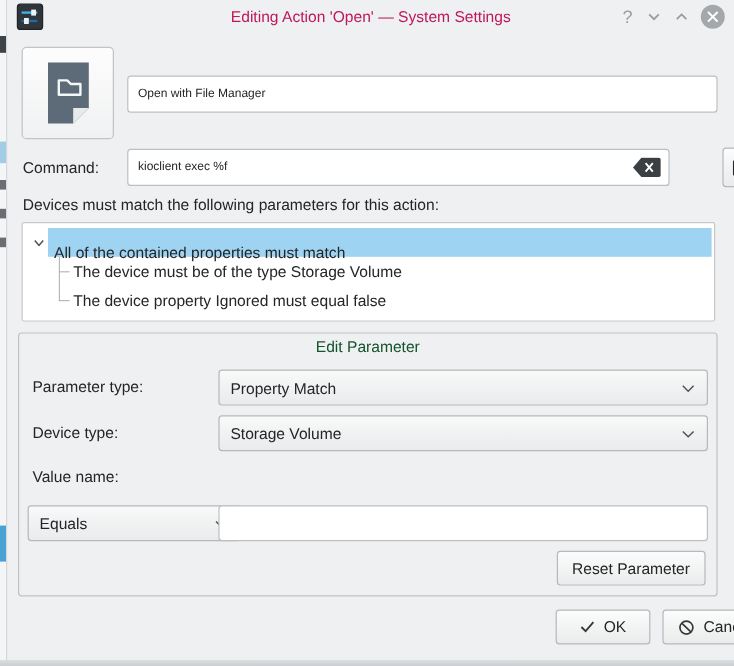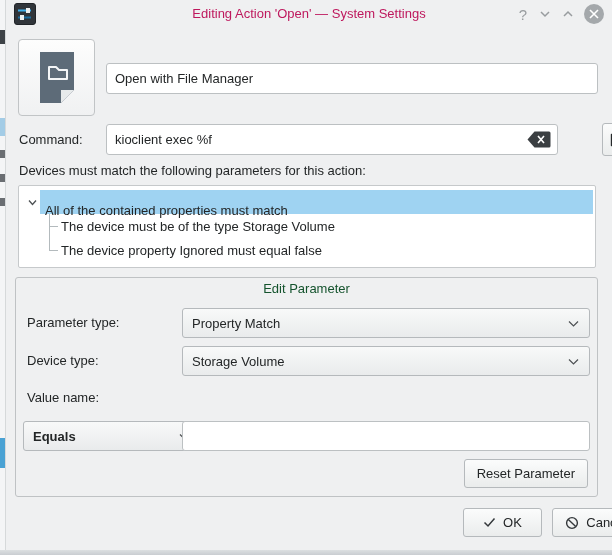--- a/index.html
+++ b/index.html
@@ -23,21 +23,21 @@
     border:1px solid #202428;border-radius:3px;box-sizing:border-box;}
   .title-text{position:absolute;left:0;right:0;top:0;height:28px;line-height:28px;
     text-align:center;color:#be185d;}
   .win-controls{position:absolute;right:8px;top:0;height:28px;display:flex;align-items:center;gap:9px;}
   .help-glyph{color:#989c9f;font-size:15px;line-height:1;padding:0 2px;}
   .close-btn{width:20px;height:20px;border-radius:50%;background:#a4a8ab;display:flex;
     align-items:center;justify-content:center;}
 
   
   .input{position:absolute;background:#ffffff;border:1px solid #bcc0c2;border-radius:3px;
-    padding:0 8px;font-family:"Liberation Sans",sans-serif;font-size:13px;color:#232627;
+    padding:0 8px;font-family:"Liberation Sans",sans-serif;font-size:10px;color:#232627;
     box-sizing:border-box;outline:none;}
   .btn{display:flex;align-items:center;justify-content:center;gap:7px;
     background:linear-gradient(#fbfcfc,#eaecec);border:1px solid #b5b9bc;border-radius:3px;
     font-family:"Liberation Sans",sans-serif;font-size:13px;color:#232627;box-sizing:border-box;margin-left:36px;}
   .combo{position:absolute;display:flex;align-items:center;
     background:linear-gradient(#f8f9f9,#e9ebec);border:1px solid #b5b9bc;border-radius:3px;
     padding:0 9px;box-sizing:border-box;justify-content:space-between;}
   .combo .chev{margin-left:auto;display:flex;}
   .lbl{position:absolute;color:#232627;}
 
@@ -178,21 +178,21 @@
       <span>Storage Volume</span>
       <span class="chev">
         <svg width="13" height="9" viewBox="0 0 13 9">
             <polyline points="2,2.5 6.5,7 11,2.5" fill="none" stroke="#4d5154" stroke-width="1.2"></polyline>
           </svg>
       </span>
     </div>
 
     <div class="lbl" style="left:11px;top:112px;">Value name:</div>
 
-    <div class="combo" style="left:7px;top:143px;width:178px;height:30px;font-weight:bold;">
+    <div class="combo" style="left:7px;top:143px;width:178px;height:30px;">
       <span>Equals</span>
       <span class="chev">
         <svg width="13" height="9" viewBox="0 0 13 9">
             <polyline points="2,2.5 6.5,7 11,2.5" fill="none" stroke="#4d5154" stroke-width="1.2"></polyline>
           </svg>
       </span>
     </div>
     <input class="input" style="left: 166px; top: 143px; width: 408px; height: 30px;" value="">
 
     <div class="gb-btn-row">

